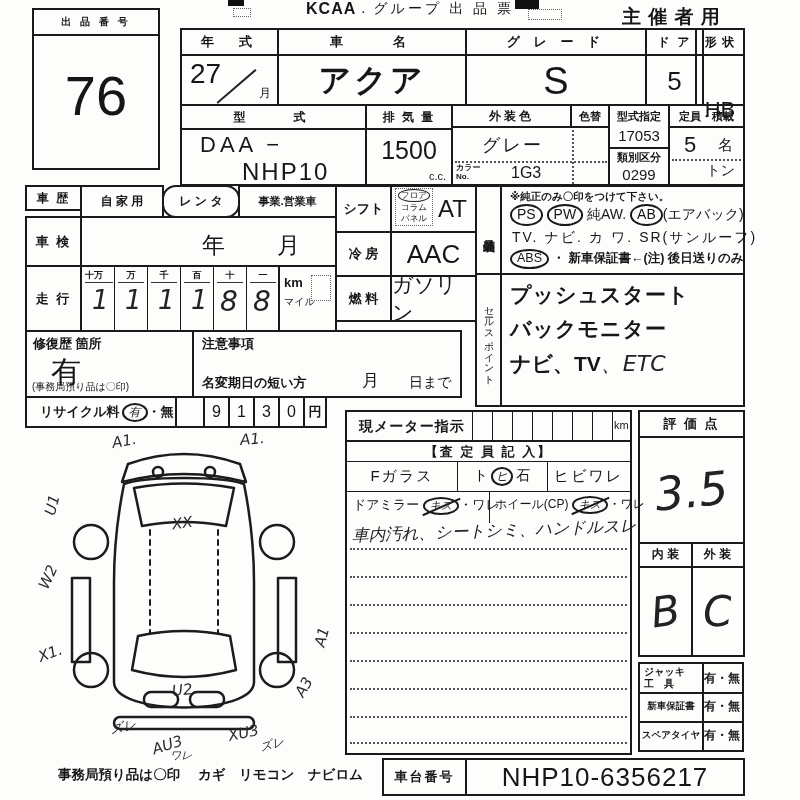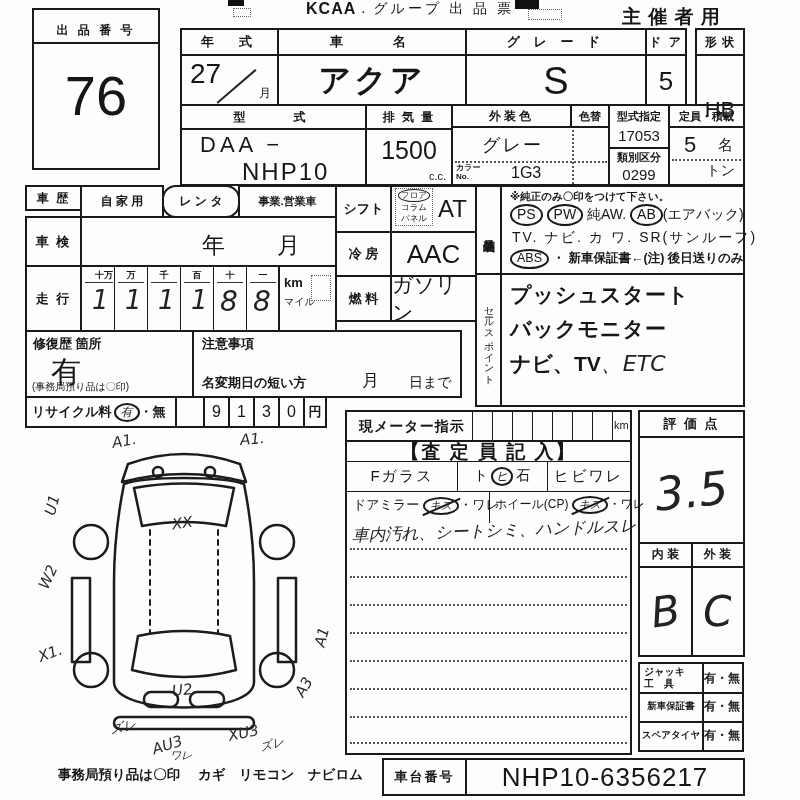--- a/index.html
+++ b/index.html
@@ -36,39 +36,39 @@
   <div class="abs" style="left:233px;top:8px;width:18px;height:9px;border:1px dotted #666;"></div>
   <div class="abs" style="left:528px;top:9px;width:34px;height:11px;border:1px dotted #666;"></div>
 
   <div class="abs" style="left:280px;top:0;width:260px;height:18px;display:flex;align-items:center;justify-content:center;white-space:nowrap;">
     <span style="font-weight:bold;font-size:16px;letter-spacing:1px;">KCAA</span>
     <span style="font-size:14px;letter-spacing:3px;">．グループ 出 品 票</span>
   </div>
   <div class="abs hd" style="left:622px;top:4px;width:126px;height:20px;font-size:19px;letter-spacing:1px;">主 催 者 用</div>
 
   <div class="bx" style="left:32px;top:8px;width:128px;height:162px;">
-    <div class="abs hd" style="left:0;top:0;width:124px;height:26px;border-bottom:2px solid #1a1a1a;display:flex;align-items:center;justify-content:center;font-size:12px;letter-spacing:3px;margin-top:8px;">出 品 番 号</div>
+    <div class="abs hd" style="left:0;top:0;width:124px;height:26px;border-bottom:2px solid #1a1a1a;display:flex;align-items:center;justify-content:center;font-size:10px;letter-spacing:3px;">出 品 番 号</div>
     <div class="abs ctr" style="left:0;top:30px;width:124px;height:110px;font-size:56px;">76</div>
   </div>
 
   <div class="bx" style="left:180px;top:28px;width:99px;height:78px;">
     <div class="cellhdr" style="height:24px;font-size:13px;letter-spacing:6px;">年　式</div>
     <span class="abs" style="left:8px;top:28px;font-size:28px;">27</span>
     <span class="abs hand" style="left:34px;top:26px;font-size:40px;">／</span>
     <span class="abs" style="right:6px;bottom:2px;font-size:12px;">月</span>
   </div>
   <div class="bx" style="left:277px;top:28px;width:190px;height:78px;">
     <div class="cellhdr" style="height:24px;font-size:13px;letter-spacing:8px;">車　　名</div>
     <div class="ctr hd" style="height:50px;font-size:32px;letter-spacing:3px;">アクア</div>
   </div>
   <div class="bx" style="left:465px;top:28px;width:182px;height:78px;">
     <div class="cellhdr" style="height:24px;font-size:13px;letter-spacing:5px;">グ レ ー ド</div>
     <div class="ctr" style="height:50px;font-size:38px;">S</div>
   </div>
-  <div class="bx" style="left:645px;top:28px;width:42px;height:78px;">
+  <div class="bx" style="left:645px;top:28px;width:59px;height:78px;">
     <div class="cellhdr" style="height:24px;font-size:12px;letter-spacing:2px;">ド ア</div>
     <div class="ctr" style="height:50px;font-size:26px;">5</div>
   </div>
   <div class="bx" style="left:695px;top:28px;width:50px;height:78px;">
     <div class="cellhdr" style="height:24px;font-size:12px;letter-spacing:1px;">形 状</div>
     <div class="ctr" style="height:50px;font-size:22px;margin-top:29px;">HB</div>
   </div>
 
   <div class="bx" style="left:180px;top:104px;width:187px;height:82px;">
     <div class="cellhdr" style="height:22px;font-size:12px;letter-spacing:8px;">型　　式</div>
@@ -118,21 +118,21 @@
     <span class="abs" style="left:195px;top:12px;font-size:23px;">月</span>
   </div>
 
   <div class="bx ctr hd" style="left:25px;top:265px;width:57px;height:67px;font-size:13px;letter-spacing:2px;">走 行</div>
   <div class="bx" style="left:80px;top:265px;width:200px;height:67px;">
     <div class="vln" style="left:32px;top:0;height:63px;"></div>
     <div class="vln" style="left:65px;top:0;height:63px;"></div>
     <div class="vln" style="left:98px;top:0;height:63px;"></div>
     <div class="vln" style="left:131px;top:0;height:63px;"></div>
     <div class="vln" style="left:164px;top:0;height:63px;"></div>
-    <span class="abs hd" style="left:3px;top:2px;width:28px;text-align:right;font-size:9px;border-bottom:1px solid #333;">十万</span>
+    <span class="abs hd" style="left:3px;top:2px;width:28px;text-align:left;font-size:9px;border-bottom:1px solid #333;">十万</span>
     <span class="abs hd" style="left:36px;top:2px;width:26px;text-align:center;font-size:9px;border-bottom:1px solid #333;">万</span>
     <span class="abs hd" style="left:69px;top:2px;width:26px;text-align:center;font-size:9px;border-bottom:1px solid #333;">千</span>
     <span class="abs hd" style="left:102px;top:2px;width:26px;text-align:center;font-size:9px;border-bottom:1px solid #333;">百</span>
     <span class="abs hd" style="left:135px;top:2px;width:26px;text-align:center;font-size:9px;border-bottom:1px solid #333;">十</span>
     <span class="abs hd" style="left:168px;top:2px;width:26px;text-align:center;font-size:9px;border-bottom:1px solid #333;">一</span>
     <span class="abs hand" style="left:10px;top:18px;font-size:26px;">1</span>
     <span class="abs hand" style="left:43px;top:18px;font-size:26px;">1</span>
     <span class="abs hand" style="left:76px;top:18px;font-size:26px;">1</span>
     <span class="abs hand" style="left:109px;top:18px;font-size:26px;">1</span>
     <span class="abs hand" style="left:138px;top:18px;font-size:28px;">8</span>
@@ -149,21 +149,21 @@
     <div class="abs" style="left:24px;top:20px;font-size:30px;">有</div>
     <div class="abs" style="left:5px;bottom:2px;font-size:10px;">(事務局預り品は〇印)</div>
   </div>
   <div class="bx" style="left:192px;top:330px;width:270px;height:68px;">
     <div class="abs hd" style="left:8px;top:3px;font-size:13px;">注意事項</div>
     <div class="abs hd" style="left:8px;bottom:4px;font-size:13px;">名変期日の短い方</div>
     <span class="abs" style="left:168px;bottom:4px;font-size:17px;">月</span>
     <span class="abs" style="left:215px;bottom:4px;font-size:14px;">日まで</span>
   </div>
 
-  <div class="bx" style="left:25px;top:396px;width:152px;height:32px;display:flex;align-items:center;padding-left:5px;">
+  <div class="bx" style="left:25px;top:396px;width:152px;height:32px;display:flex;align-items:center;padding-left:13px;">
     <span class="hd" style="font-size:13px;">リサイクル料</span>
     <span class="circ hand" style="font-size:12px;margin-left:2px;">有</span>
     <span class="hd" style="font-size:13px;">・無</span>
   </div>
   <div class="bx" style="left:175px;top:396px;width:30px;height:32px;"></div>
   <div class="bx ctr" style="left:203px;top:396px;width:27px;height:32px;font-size:16px;">9</div>
   <div class="bx ctr" style="left:228px;top:396px;width:27px;height:32px;font-size:16px;">1</div>
   <div class="bx ctr" style="left:253px;top:396px;width:27px;height:32px;font-size:16px;">3</div>
   <div class="bx ctr" style="left:278px;top:396px;width:27px;height:32px;font-size:16px;">0</div>
   <div class="bx ctr hd" style="left:303px;top:396px;width:24px;height:32px;font-size:13px;">円</div>
@@ -252,21 +252,21 @@
     <div class="vln" style="left:125px;top:0;height:28px;"></div>
     <div class="vln" style="left:145px;top:0;height:28px;"></div>
     <div class="vln" style="left:165px;top:0;height:28px;"></div>
     <div class="vln" style="left:185px;top:0;height:28px;"></div>
     <div class="vln" style="left:205px;top:0;height:28px;"></div>
     <div class="vln" style="left:225px;top:0;height:28px;"></div>
     <div class="vln" style="left:245px;top:0;height:28px;"></div>
     <div class="vln" style="left:265px;top:0;height:28px;"></div>
     <span class="abs" style="left:267px;top:7px;font-size:11px;">km</span>
     <div class="hln2" style="left:0;top:28px;width:283px;"></div>
-    <div class="abs ctr hd" style="left:0;top:30px;width:283px;height:19px;font-size:19px;letter-spacing:2px;">【査 定 員 記 入】</div>
+    <div class="abs ctr hd" style="left:0;top:30px;width:283px;height:19px;font-size:13px;letter-spacing:2px;">【査 定 員 記 入】</div>
     <div class="hln" style="left:0;top:49px;width:283px;"></div>
     <div class="abs ctr" style="left:0;top:49px;width:110px;height:30px;font-size:15px;letter-spacing:2px;">Fガラス</div>
     <div class="vln" style="left:110px;top:49px;height:30px;"></div>
     <div class="abs ctr" style="left:110px;top:49px;width:90px;height:30px;font-size:14px;gap:3px;">
       <span>ト</span>
       <span class="circ hand" style="font-size:12px;padding:0 3px;">ヒ</span>
       <span>石</span>
     </div>
     <div class="vln" style="left:200px;top:49px;height:30px;"></div>
     <div class="abs ctr" style="left:200px;top:49px;width:83px;height:30px;font-size:15px;letter-spacing:2px;">ヒビワレ</div>

